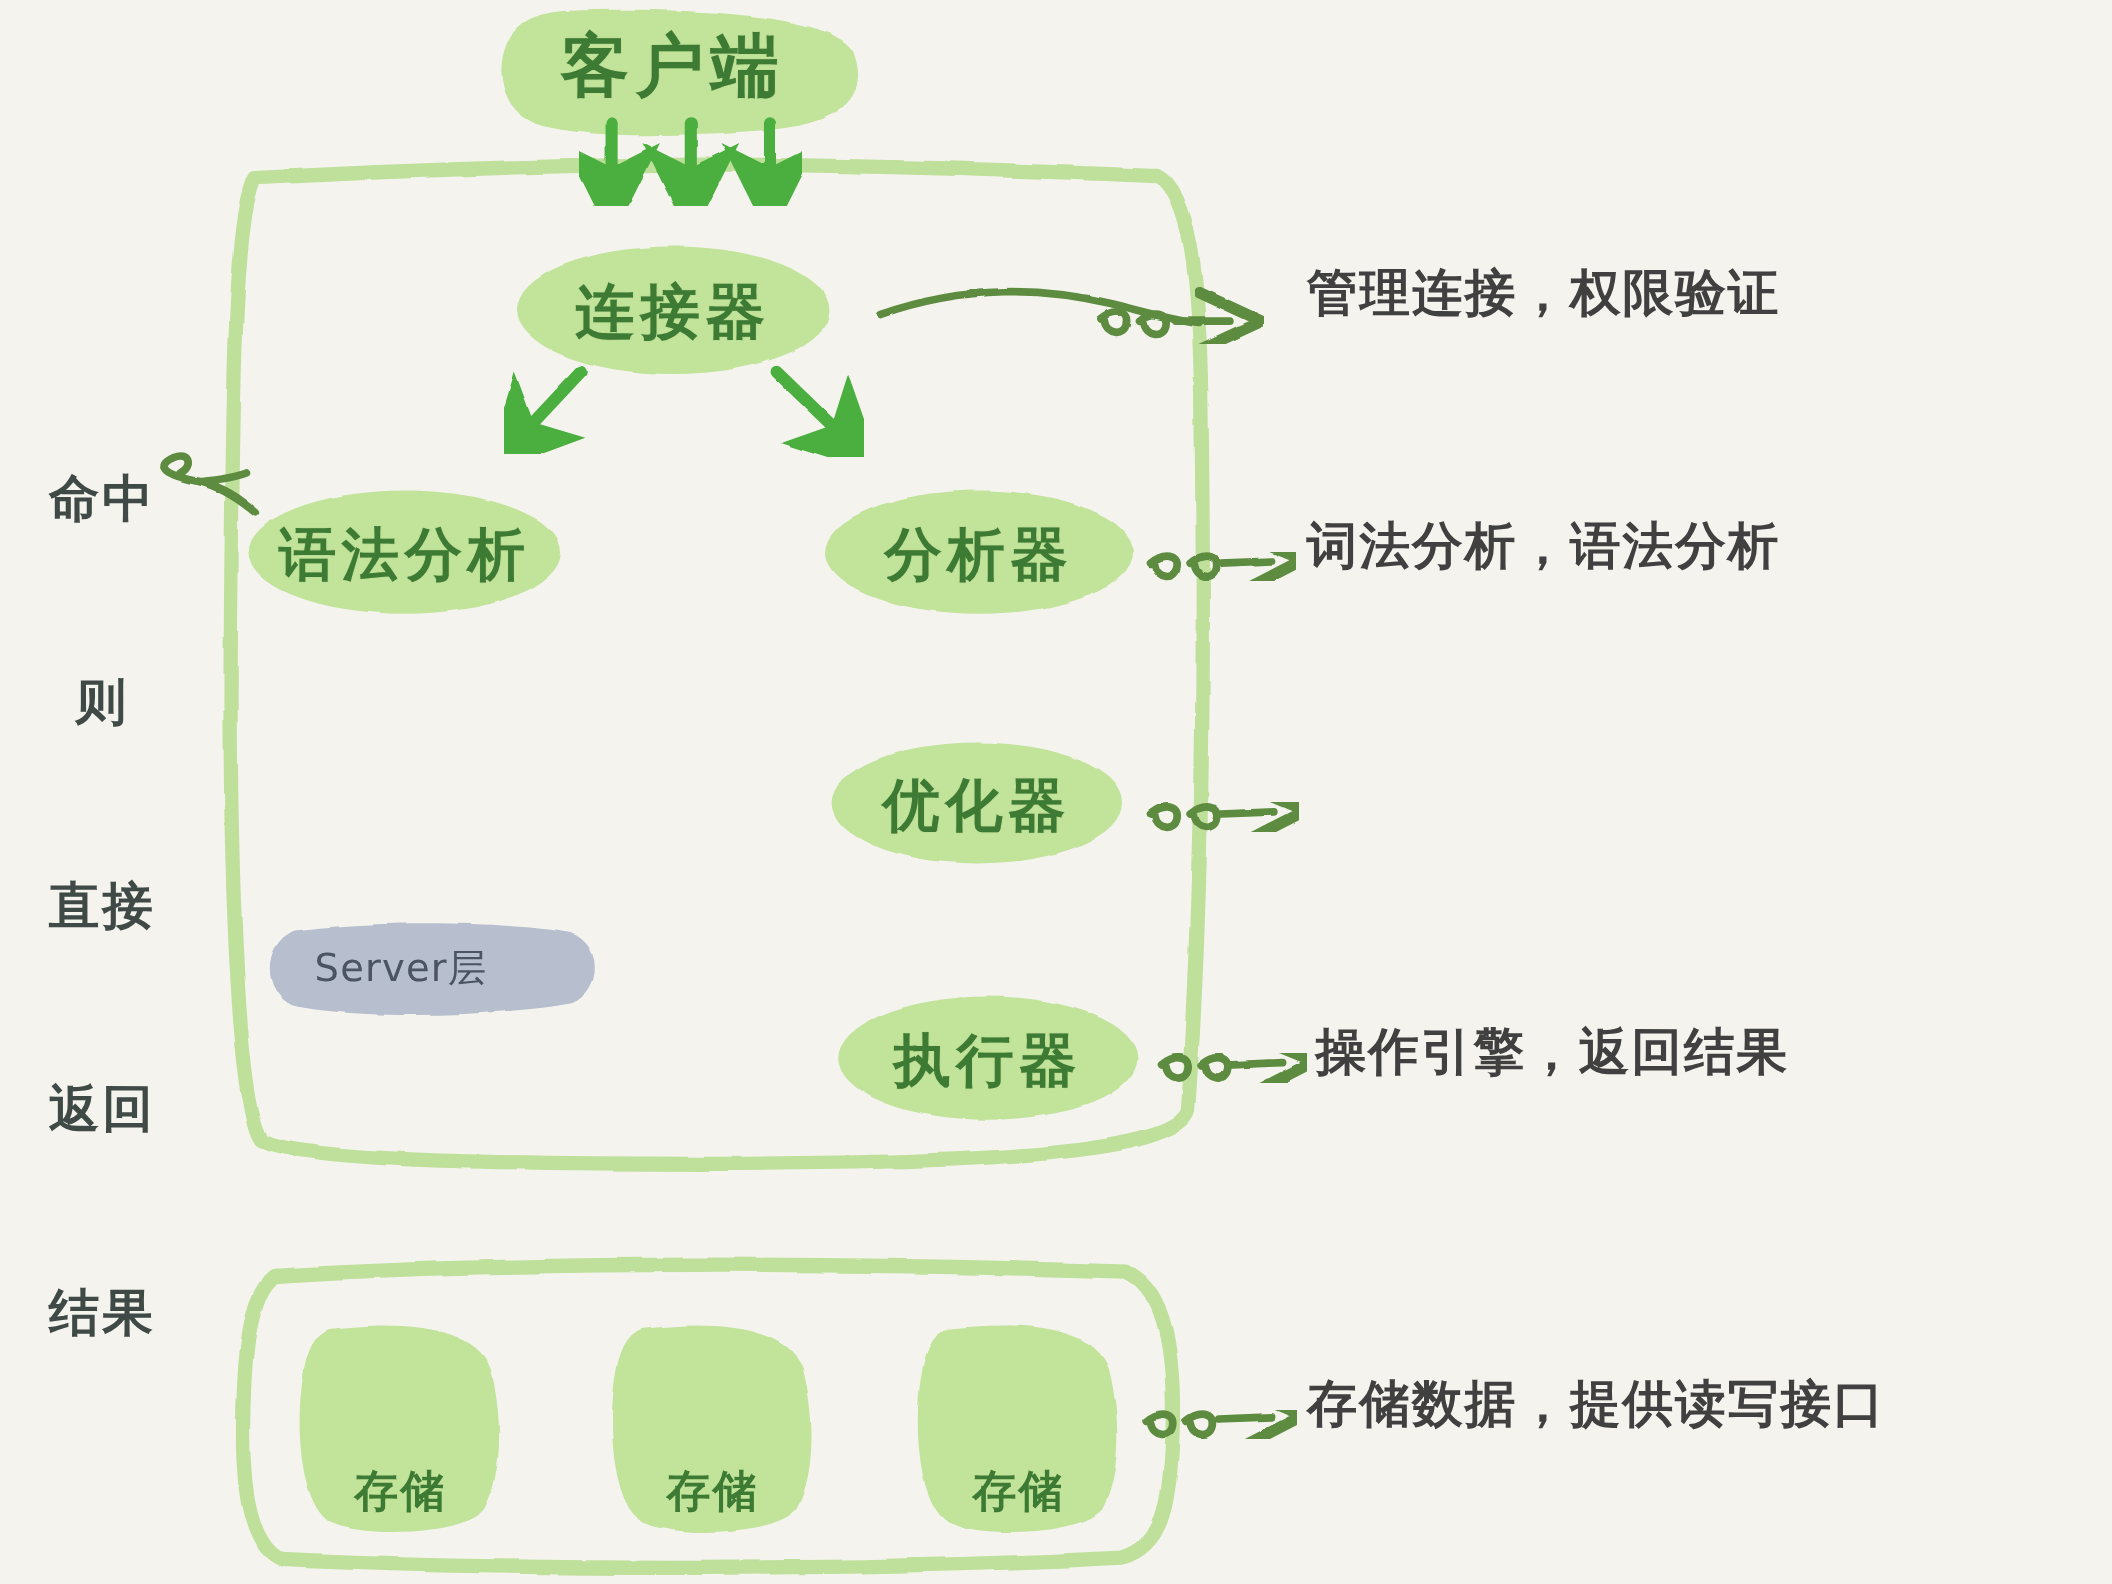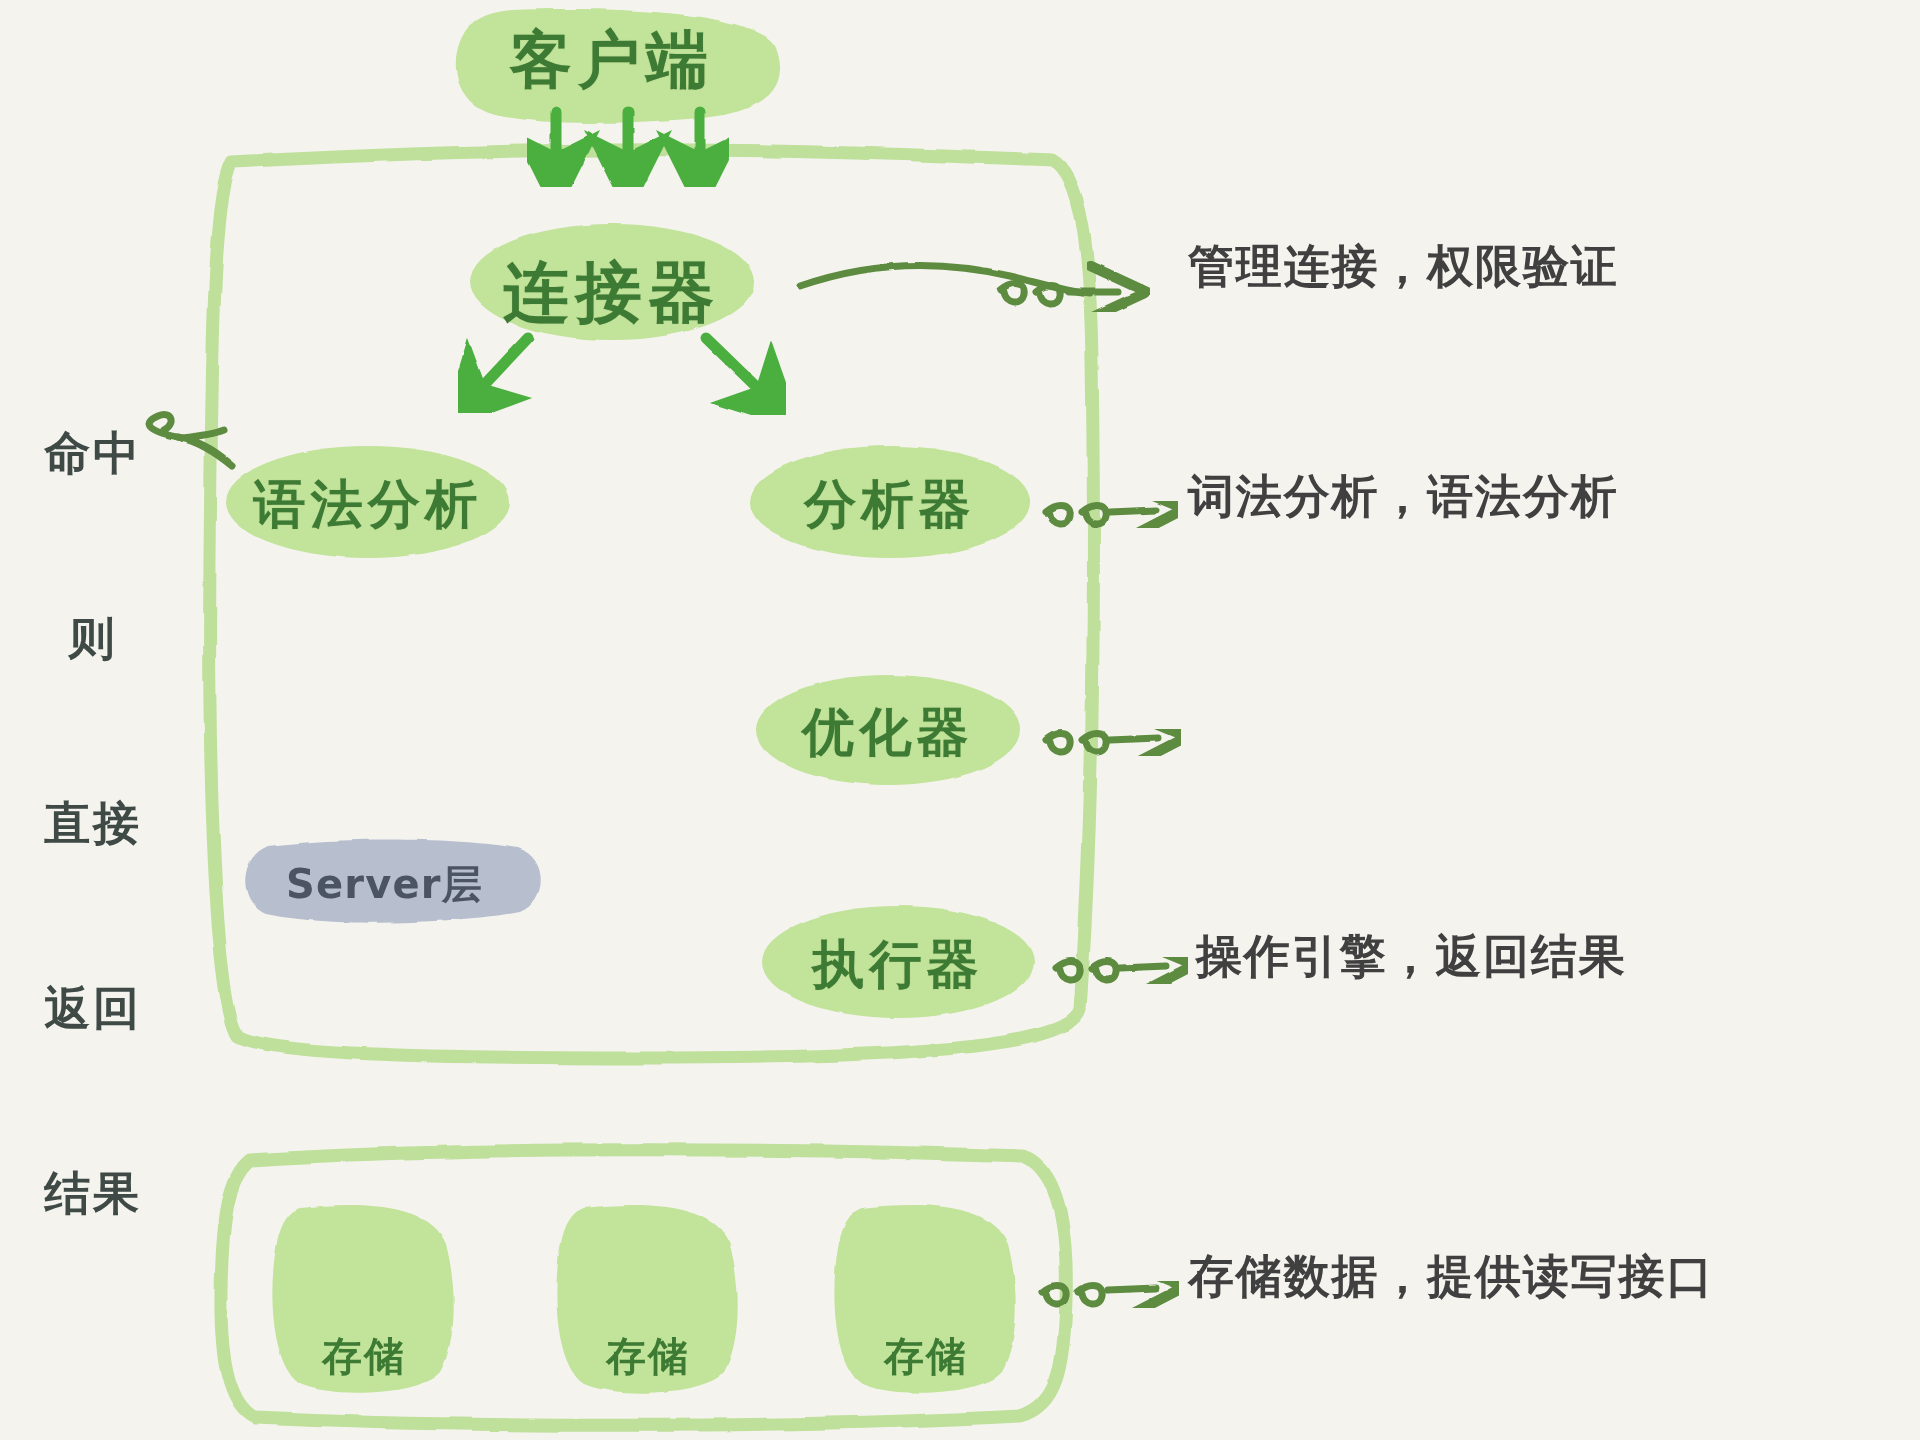--- a/index.html
+++ b/index.html
@@ -40,22 +40,22 @@
     font-weight:700;
     font-size:46px;
     line-height:1.34;
     letter-spacing:.06em;
     text-align:center;
     white-space:pre;
   }
   .server-badge-label{
     position:absolute;
     color:#4a5463;
-    font-weight:700;
-    font-size:40px;
+    font-weight:400;
+    font-size:35px;
     letter-spacing:.03em;
     white-space:pre;
   }
   .se-label{
     position:absolute;
     color:#3d7a33;
     font-weight:700;
     font-size:40px;
     line-height:1.12;
     letter-spacing:.05em;
@@ -221,21 +221,21 @@
 
     <g stroke="#5d8c3f" stroke-width="7" fill="none" stroke-linecap="round" filter="url(#rough2)">
       <path d="M1042,1292 C 1054,1282 1068,1284 1066,1296 C 1064,1308 1048,1306 1046,1294"></path>
       <path d="M1078,1292 C 1090,1282 1104,1284 1102,1296 C 1100,1308 1084,1306 1082,1294"></path>
       <path d="M1108,1290 L1156,1288" marker-end="url(#arrowDark)"></path>
     </g>
   </svg>
 
   <div class="node-label" style="left:462px;top:18px;width:300px;font-size:62px;">客户端</div>
 
-  <div class="node-label" style="left:462px;top:248px;width:300px;font-size:66px;">连接器</div>
+  <div class="node-label" style="left:462px;top:248px;width:300px;font-size:54px;">连接器</div>
 
   <div class="node-label" style="left:218px;top:470px;width:300px;font-size:52px;">语法分析</div>
 
   <div class="node-label" style="left:740px;top:470px;width:300px;font-size:52px;">分析器</div>
 
   <div class="node-label" style="left:738px;top:698px;width:300px;font-size:52px;">优化器</div>
 
   <div class="node-label" style="left:748px;top:930px;width:300px;font-size:52px;">执行器</div>
 
   <div class="server-badge-label" style="left:286px;top:857px;">Server层</div>

